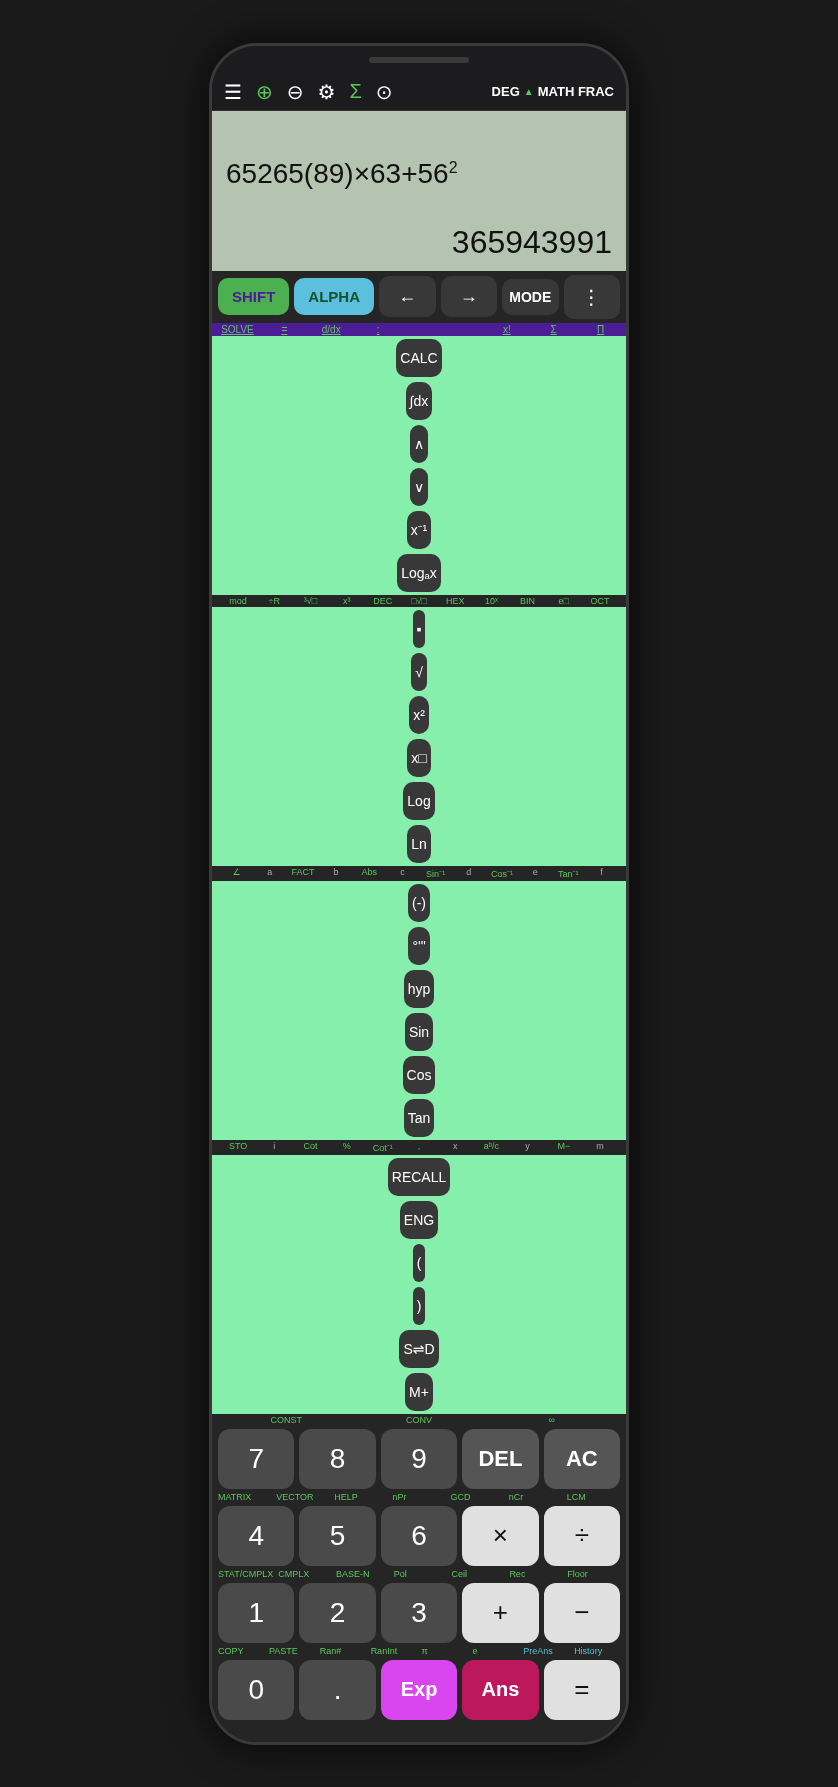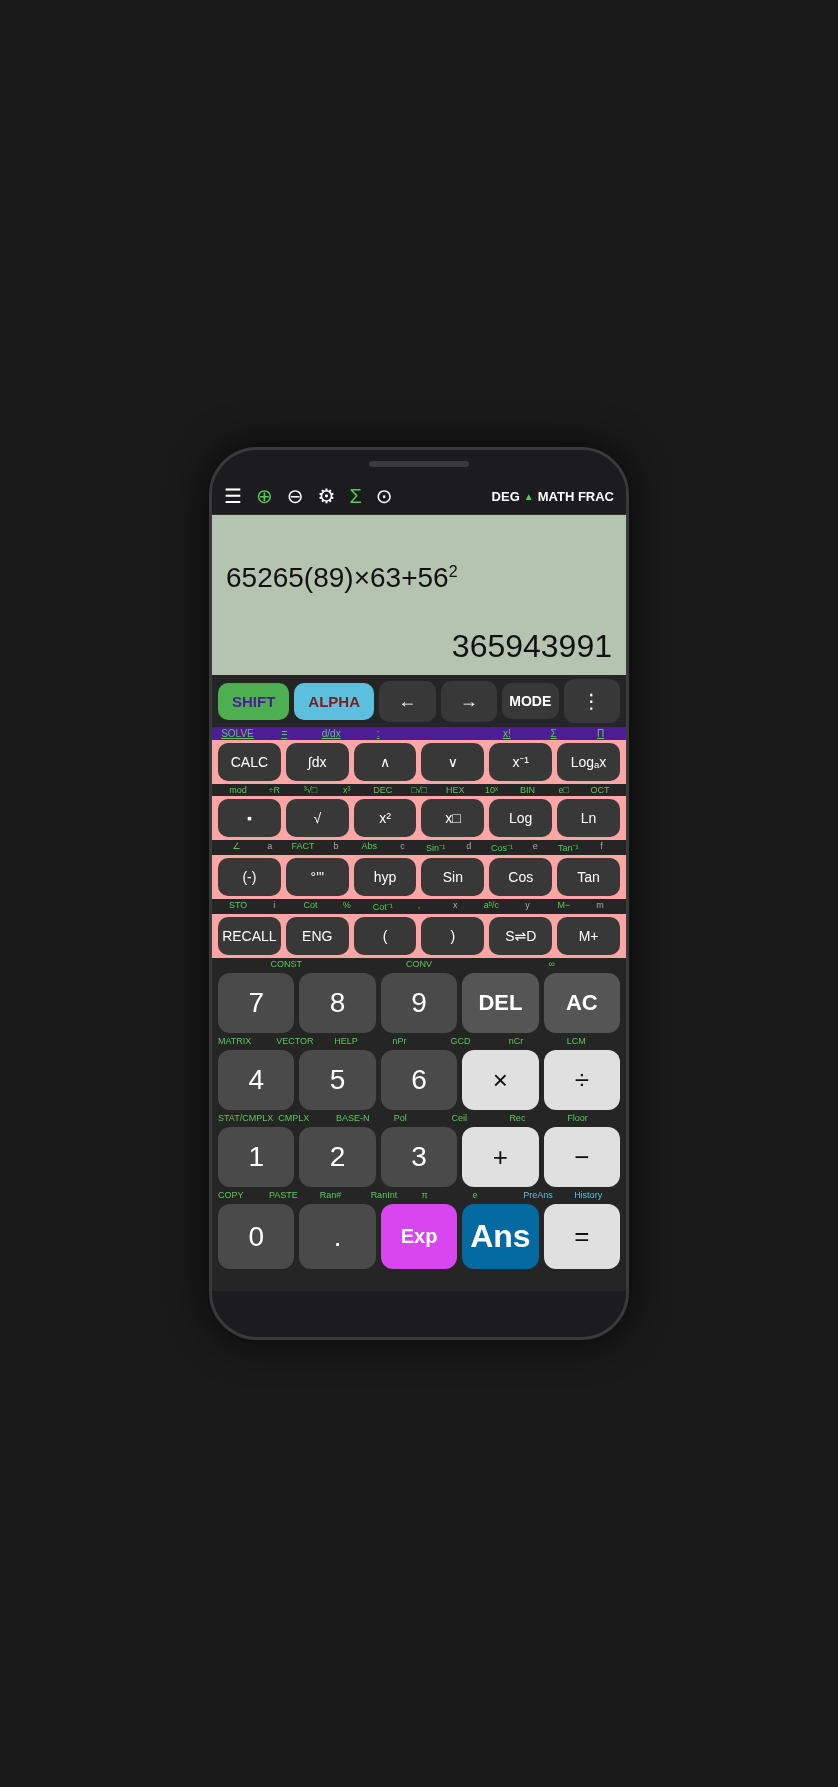--- a/index.html
+++ b/index.html
@@ -106,21 +106,21 @@
       border: none;
       border-radius: 10px;
       padding: 10px 14px;
       font-size: 15px;
       font-weight: bold;
       cursor: pointer;
       min-width: 58px;
     }
     .btn-alpha {
       background: #5bbfdd;
-      color: #7f1d1d;
+      color: #14532d;
       border: none;
       border-radius: 10px;
       padding: 10px 14px;
       font-size: 15px;
       font-weight: bold;
       cursor: pointer;
       min-width: 58px;
     }
     .btn-dark {
       background: #383838;
@@ -153,25 +153,26 @@
       text-decoration: underline;
     }
     .sec-label {
       flex: 1;
       text-align: center;
       font-size: 10px;
       color: #5bc85b;
     }
     
     .btn-row {
-      background: #fca5a5;
+      background: #86efac;
       display: flex;
       align-items: center;
       padding: 3px 6px;
       gap: 5px;
+      flex-direction: column;
     }
     .btn-func {
       background: #383838;
       color: #fff;
       border: none;
       border-radius: 10px;
       padding: 12px 4px;
       font-size: 14px;
       cursor: pointer;
       flex: 1;
@@ -225,23 +226,23 @@
       background: #555;
       font-size: 22px;
       font-weight: bold;
     }
     .btn-num.op-btn {
       background: #e0e0e0;
       color: #111;
       font-size: 26px;
     }
     .btn-num.ans-btn {
-      background: #0369a1;
-      color: #fff;
-      font-size: 32px;
+      background: #be185d;
+      color: #fff;
+      font-size: 20px;
       font-weight: bold;
     }
     .btn-num.eq-btn {
       background: #e0e0e0;
       color: #111;
       font-size: 26px;
     }
     .btn-num.zero-btn {
       background: #4a4a4a;
     }

